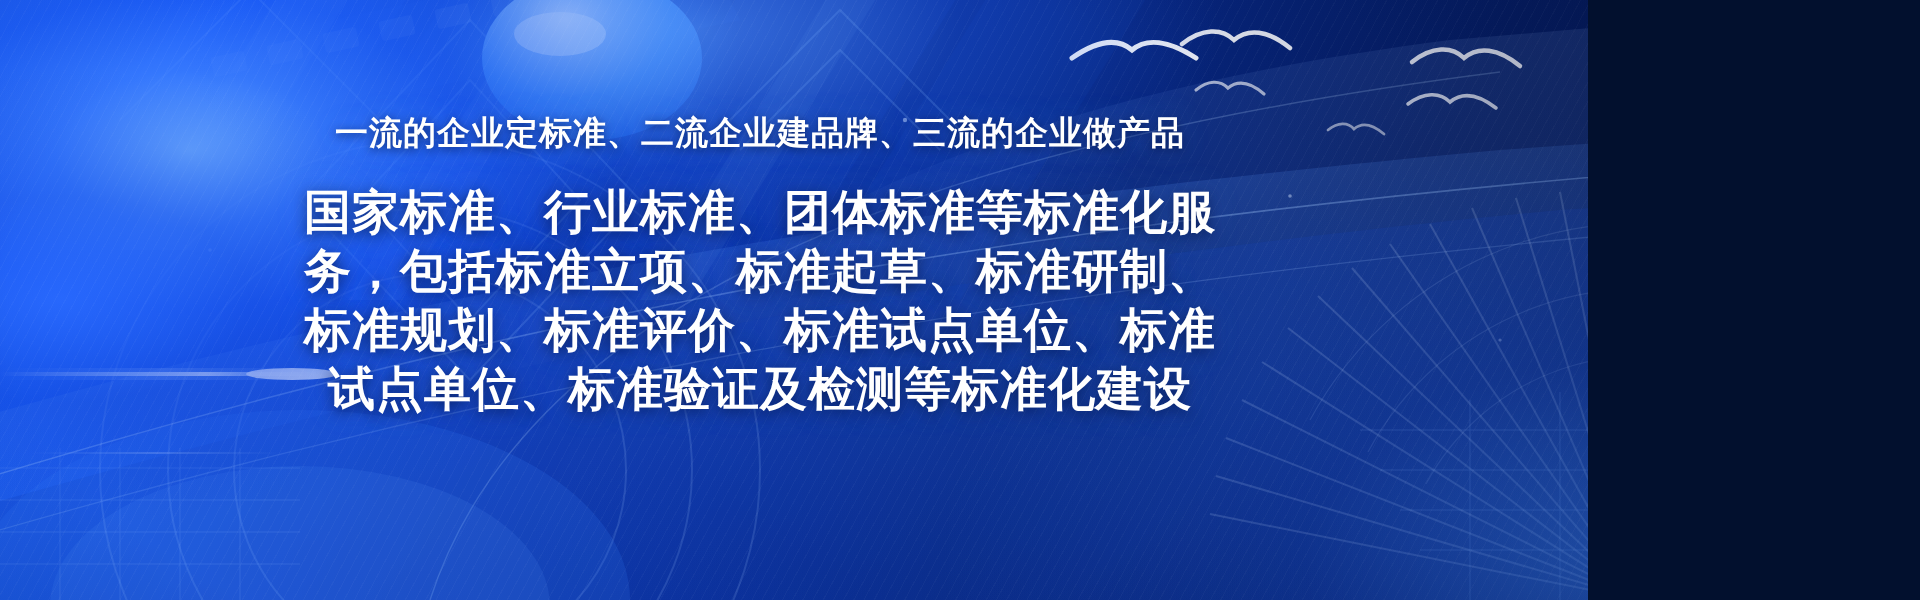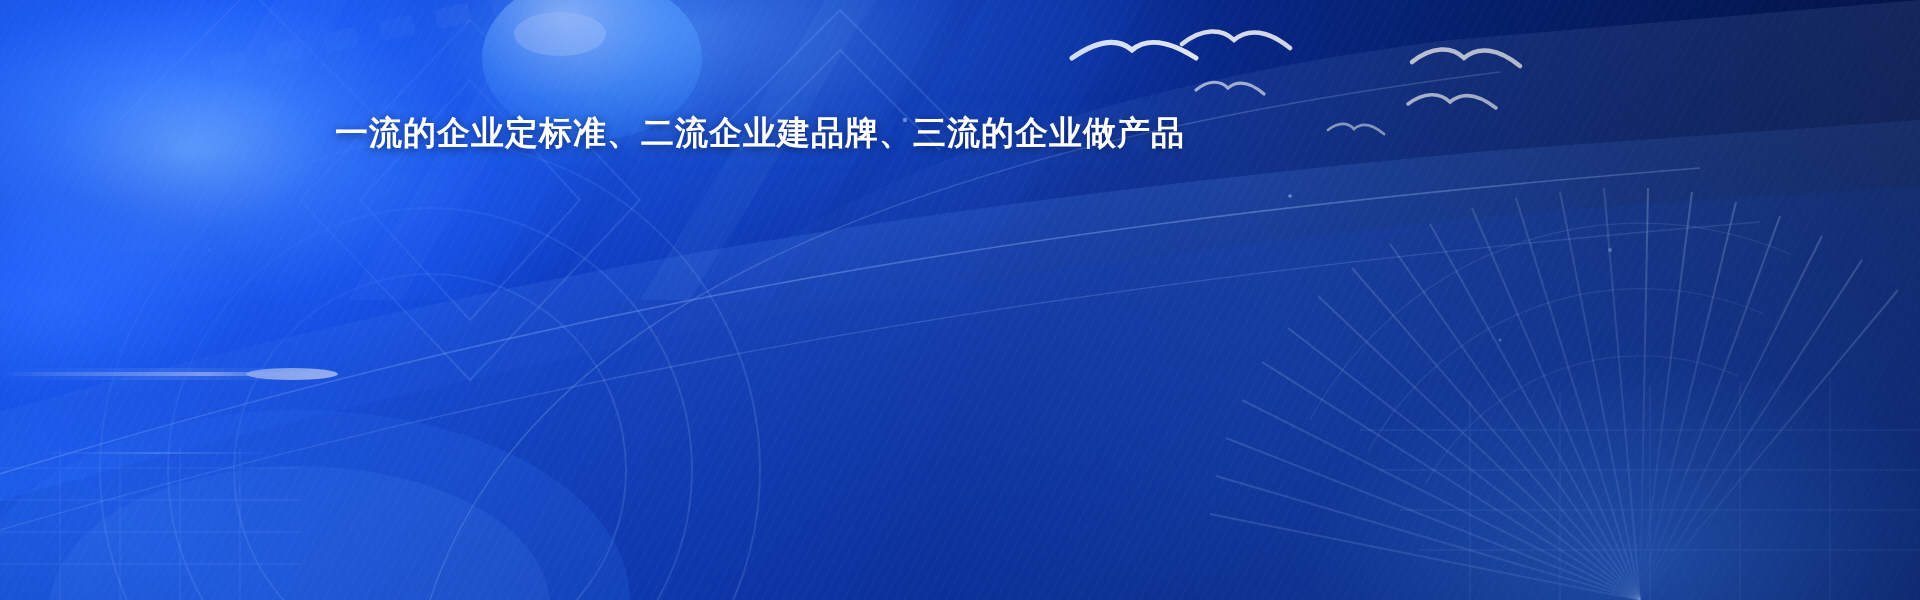--- a/index.html
+++ b/index.html
@@ -1,20 +1,20 @@
 <!DOCTYPE html>
 <html><head>
 <meta charset="utf-8">
 <style>
   html,body{margin:0;padding:0;background:#02102e;}
   *{box-sizing:border-box;}
 
   #banner{
     position:relative;
-    width:1920px;
+    width:1588px;
     height:600px;
     overflow:hidden;
     font-family:"Liberation Sans","DejaVu Sans",sans-serif;
     background:#be185d;
   }
 
   
   .layer{position:absolute;inset:0;pointer-events:none;}
 
   .bg-base{
@@ -295,15 +295,21 @@
   <div class="layer glow-left2"></div>
   <div class="layer glow-topcenter"></div>
   <div class="layer glow-bottomright"></div>
   <div class="layer hatch"></div>
   <div class="layer vignette"></div>
 
   <div class="content">
 
     <div class="headline">一流的企业定标准、二流企业建品牌、三流的企业做产品</div>
 
+    <div class="subbody">
+      <span class="ln">国家标准、行业标准、团体标准等标准化服</span>
+      <span class="ln">务，包括标准立项、标准起草、标准研制、</span>
+      <span class="ln">标准规划、标准评价、标准试点单位、标准</span>
+      <span class="ln">试点单位、标准验证及检测等标准化建设</span>
+    </div>
 
   </div>
 </div>
 
 </body></html>

